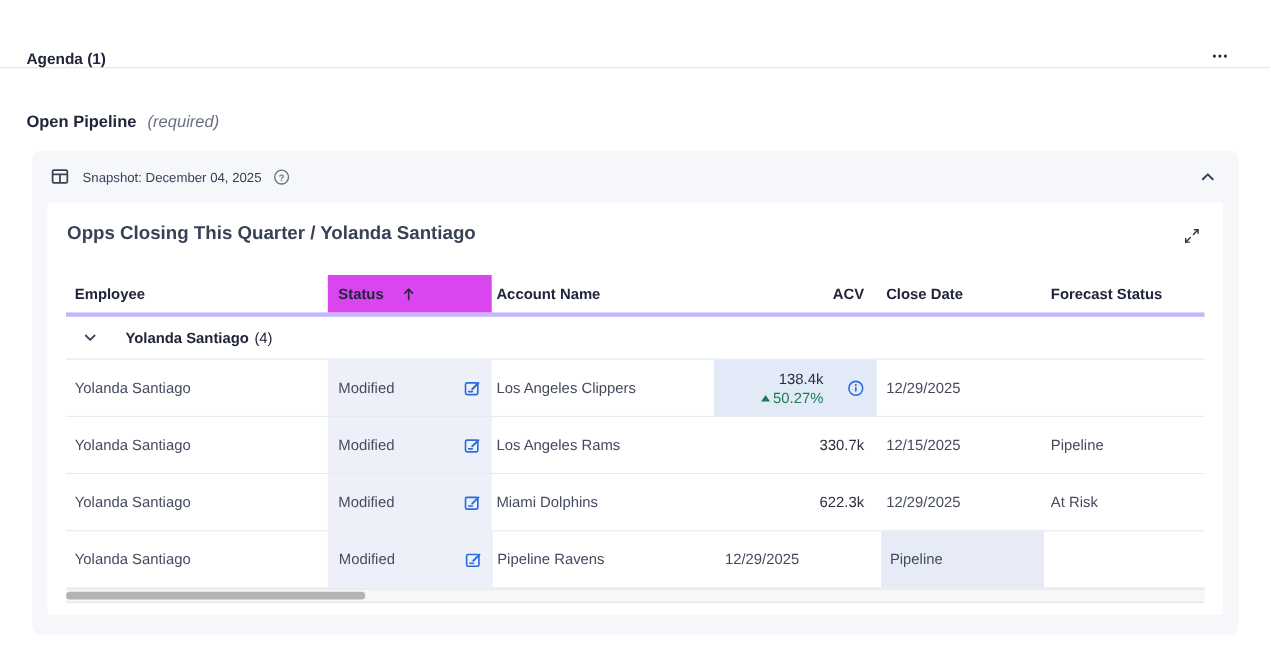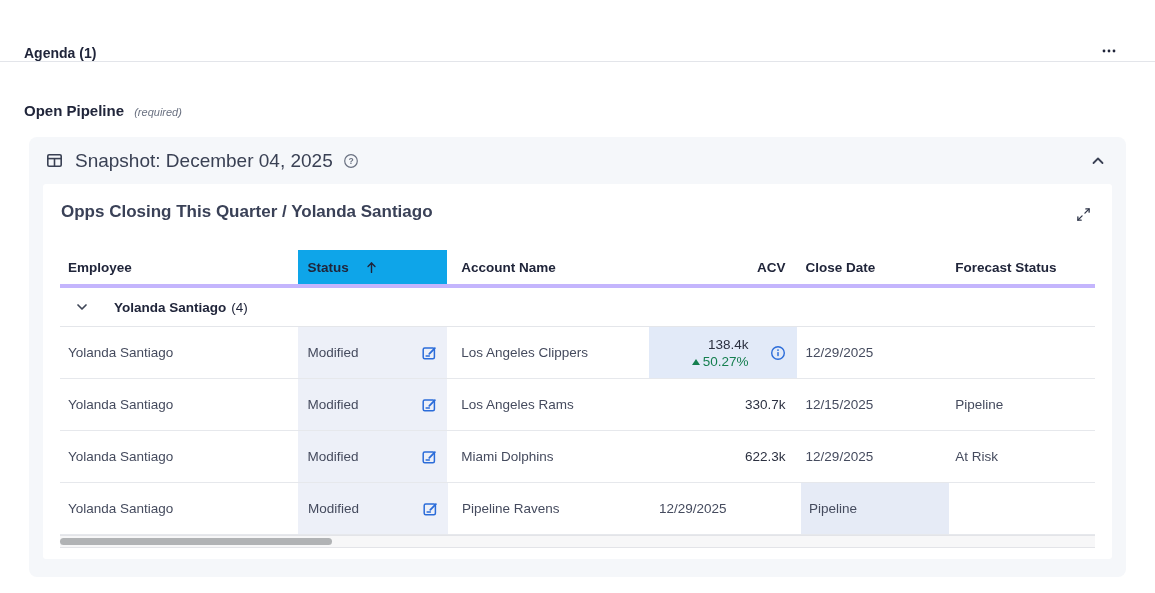--- a/index.html
+++ b/index.html
@@ -9,50 +9,50 @@
   
   .topbar { height:62px; border-bottom:1px solid #e3e5ea; display:flex;
     align-items:flex-end; justify-content:space-between; padding:0 36px 0 24px; }
   .topbar-title { font-weight:bold; font-size:14px; color:#20253a; }
   .icon-btn { background:none; border:none; cursor:pointer; color:#20253a;
     display:flex; align-items:center; padding:2px; }
 
   
   .section-label { margin:40px 24px 18px; font-size:15px; }
   .section-title { font-weight:bold; color:#20253a; }
-  .required { font-style:italic; font-size:11px; color:#6a7181; margin-left:6px; }
+  .required { font-style:italic; font-size:15px; color:#6a7181; margin-left:6px; }
 
   
   .panel { margin:0 29px; width:1097px; height:440px; background:#f5f7fa; border-radius:8px; }
   .snapshot-bar { height:47px; display:flex; align-items:center; padding:0 18px 0 17px;
     gap:12px; cursor:pointer; }
-  .snapshot-label { font-size:19px; color:#3a4154; }
+  .snapshot-label { font-size:12px; color:#3a4154; }
   .help-icon { display:flex; color:#6a7181; margin-left:-2px; }
   .spacer { flex:1; }
   .chev { color:#3a4154; display:flex; }
 
   
   .card { margin:0 14px; height:375px; background:#fff; border-radius:3px; }
   .card-header { display:flex; justify-content:space-between; align-items:flex-start;
     padding:17px 19px 0 18px;gap:16px; }
   .card-title { font-size:17px; font-weight:bold; color:#3a4157; line-height:22px; }
   .expand-btn { margin-top:4px; color:#2f3649; }
 
   
   .tbl { margin:26px 17px 0; font-size:13.5px; }
   .thead { display:flex; height:38px; border-bottom:4px solid #c4b5fd;
     font-weight:bold; color:#20253a; }
   .hc { display:flex; align-items:center; cursor:pointer; }
   .c0 { width:238px; padding-left:8px; }
   .c1 { width:150px; padding:0 10px; }
-  .c2 { width:202px; padding-left:14px; }
+  .c2 { width:202px; padding-left:4px; }
   .c3 { width:148px; padding-right:11px; justify-content:flex-end; }
   .c4 { width:151px; padding-left:9px; }
   .c5 { width:148px; padding-left:8px; }
-  .thead .c1 { background:#0ea5e9; gap:15px; }
+  .thead .c1 { background:#d946ef; gap:15px; }
   .sort-arrow { display:flex; color:#20253a; }
 
   .group-row { height:39px; display:flex; align-items:center;
     border-bottom:1px solid #e4e6ea; padding-left:14px; cursor:pointer; }
   .group-chev { display:flex; color:#3f4657; }
   .group-name { font-weight:bold; color:#20253a; margin-left:24px; }
   .group-count { color:#20253a; margin-left:5px; }
 
   .trow { display:flex; height:52px; border-bottom:1px solid #e6e8ec; }
   .cell { display:flex; align-items:center; }

